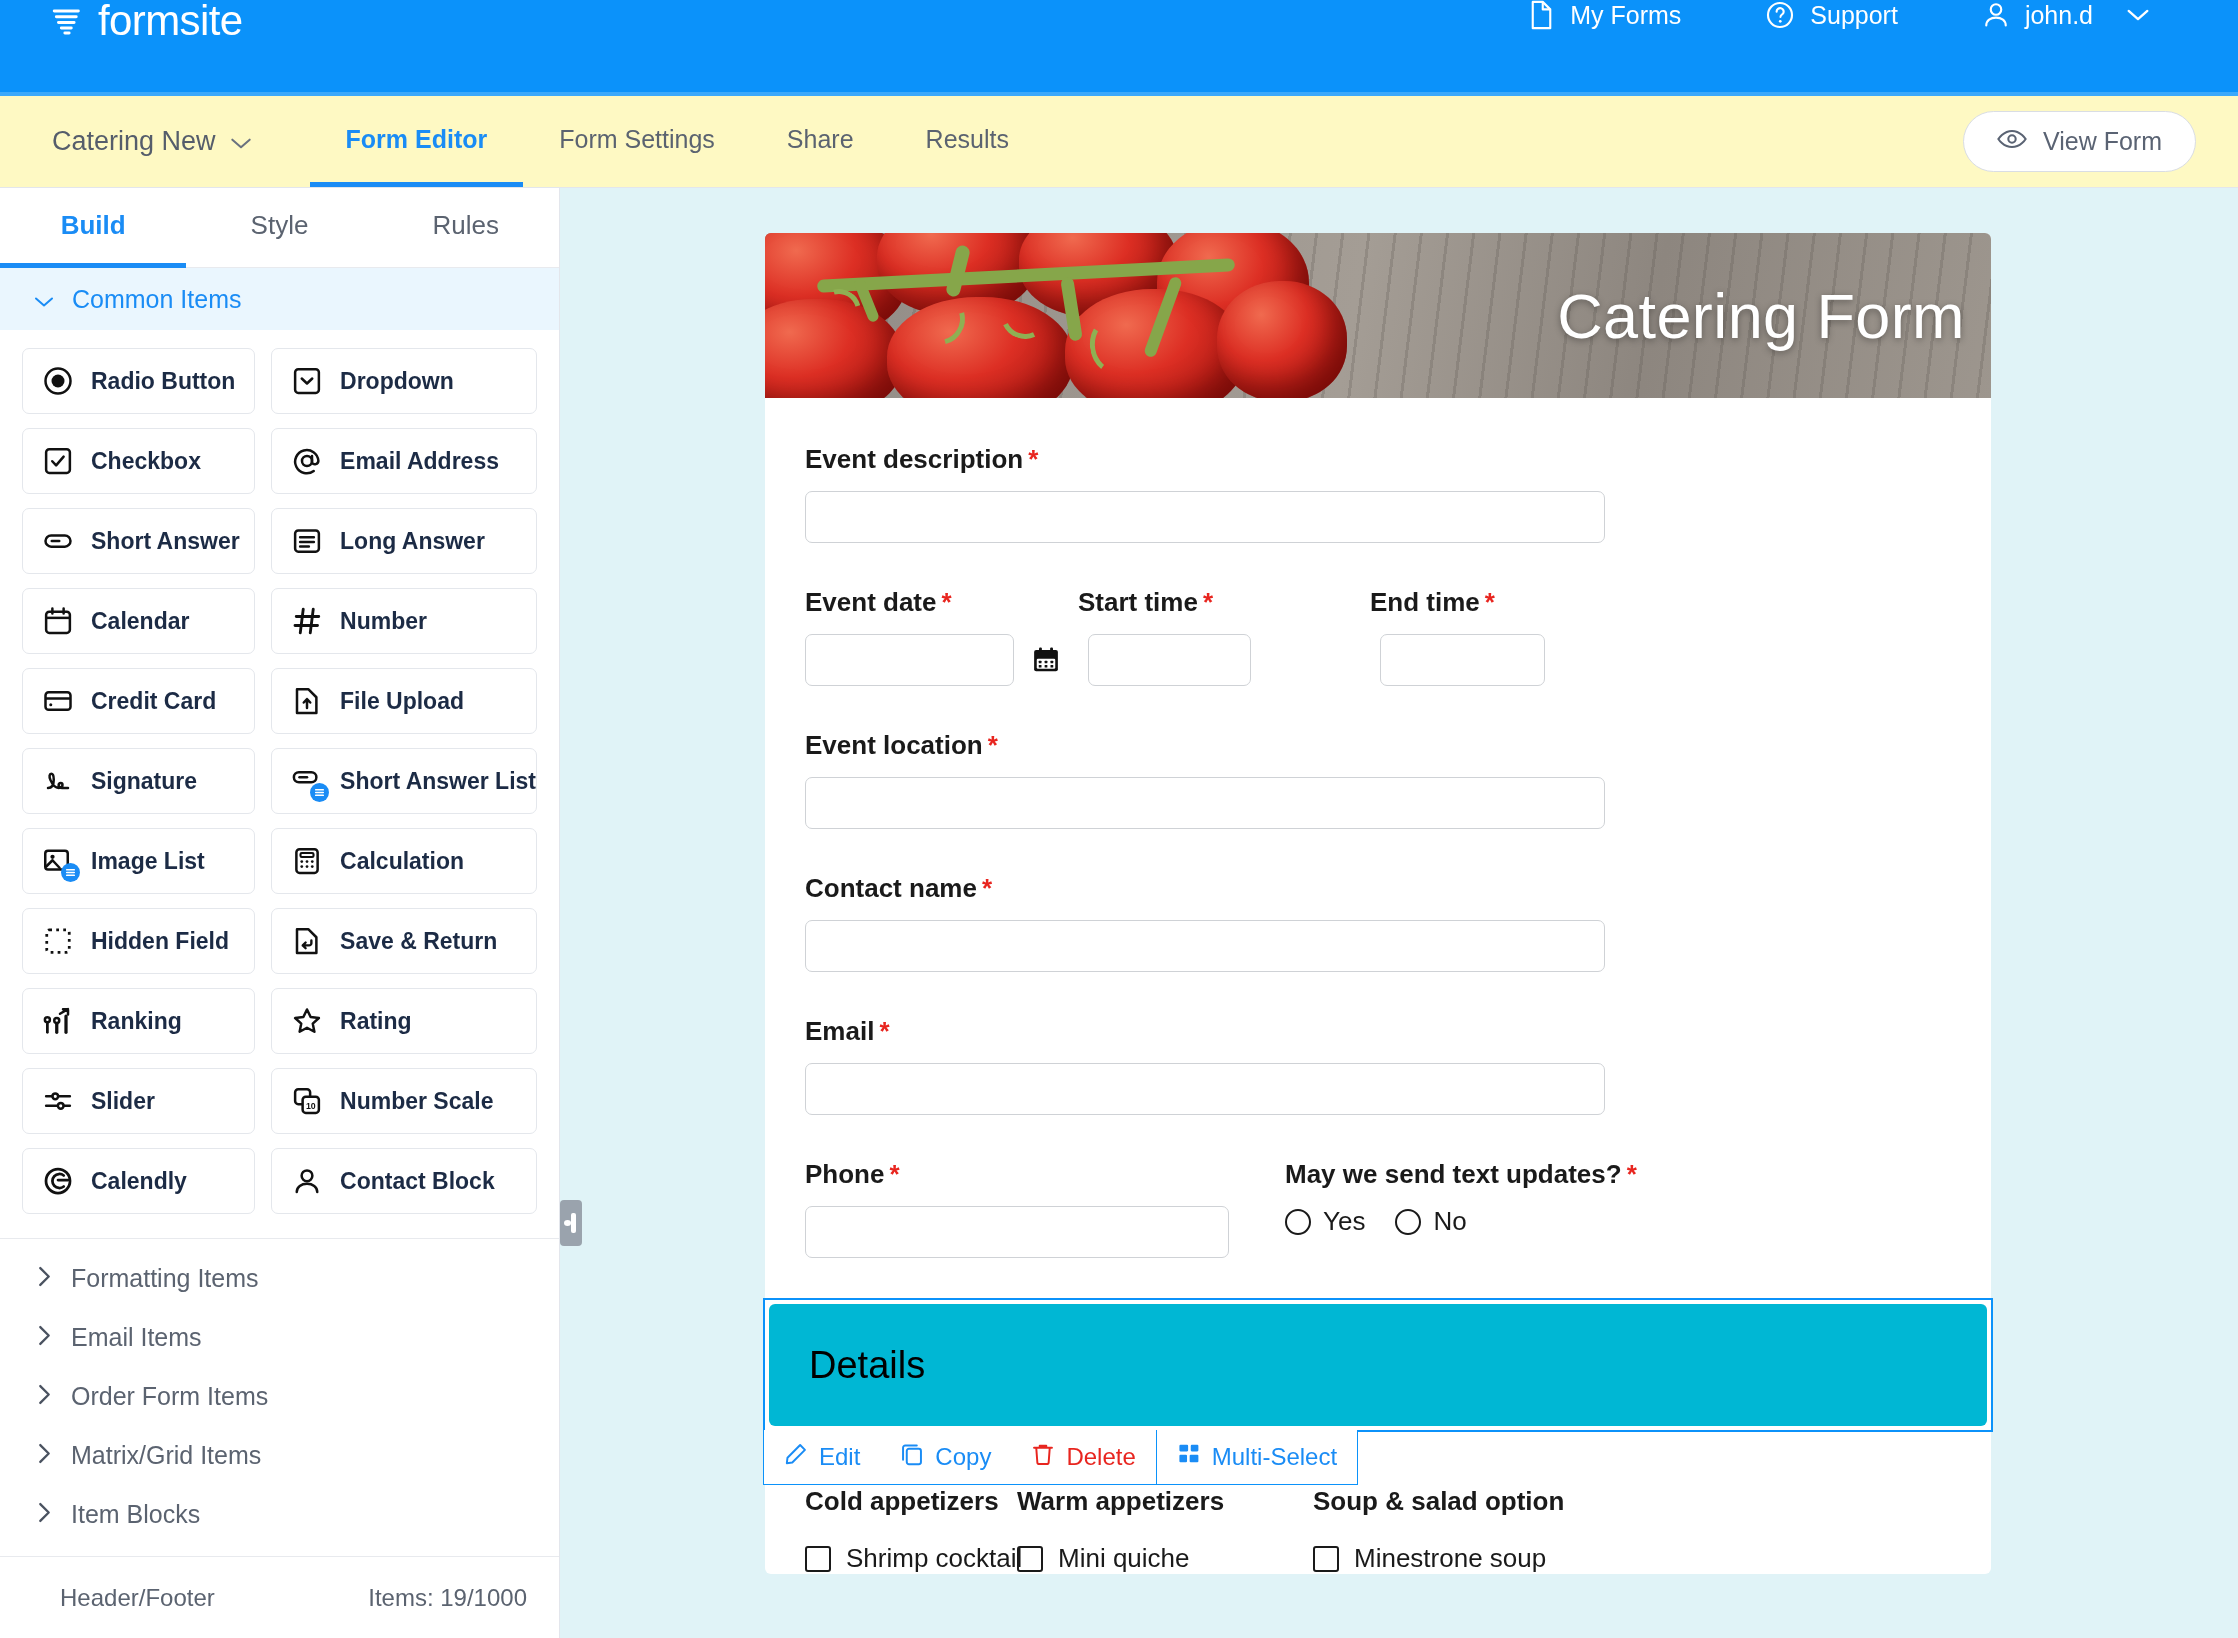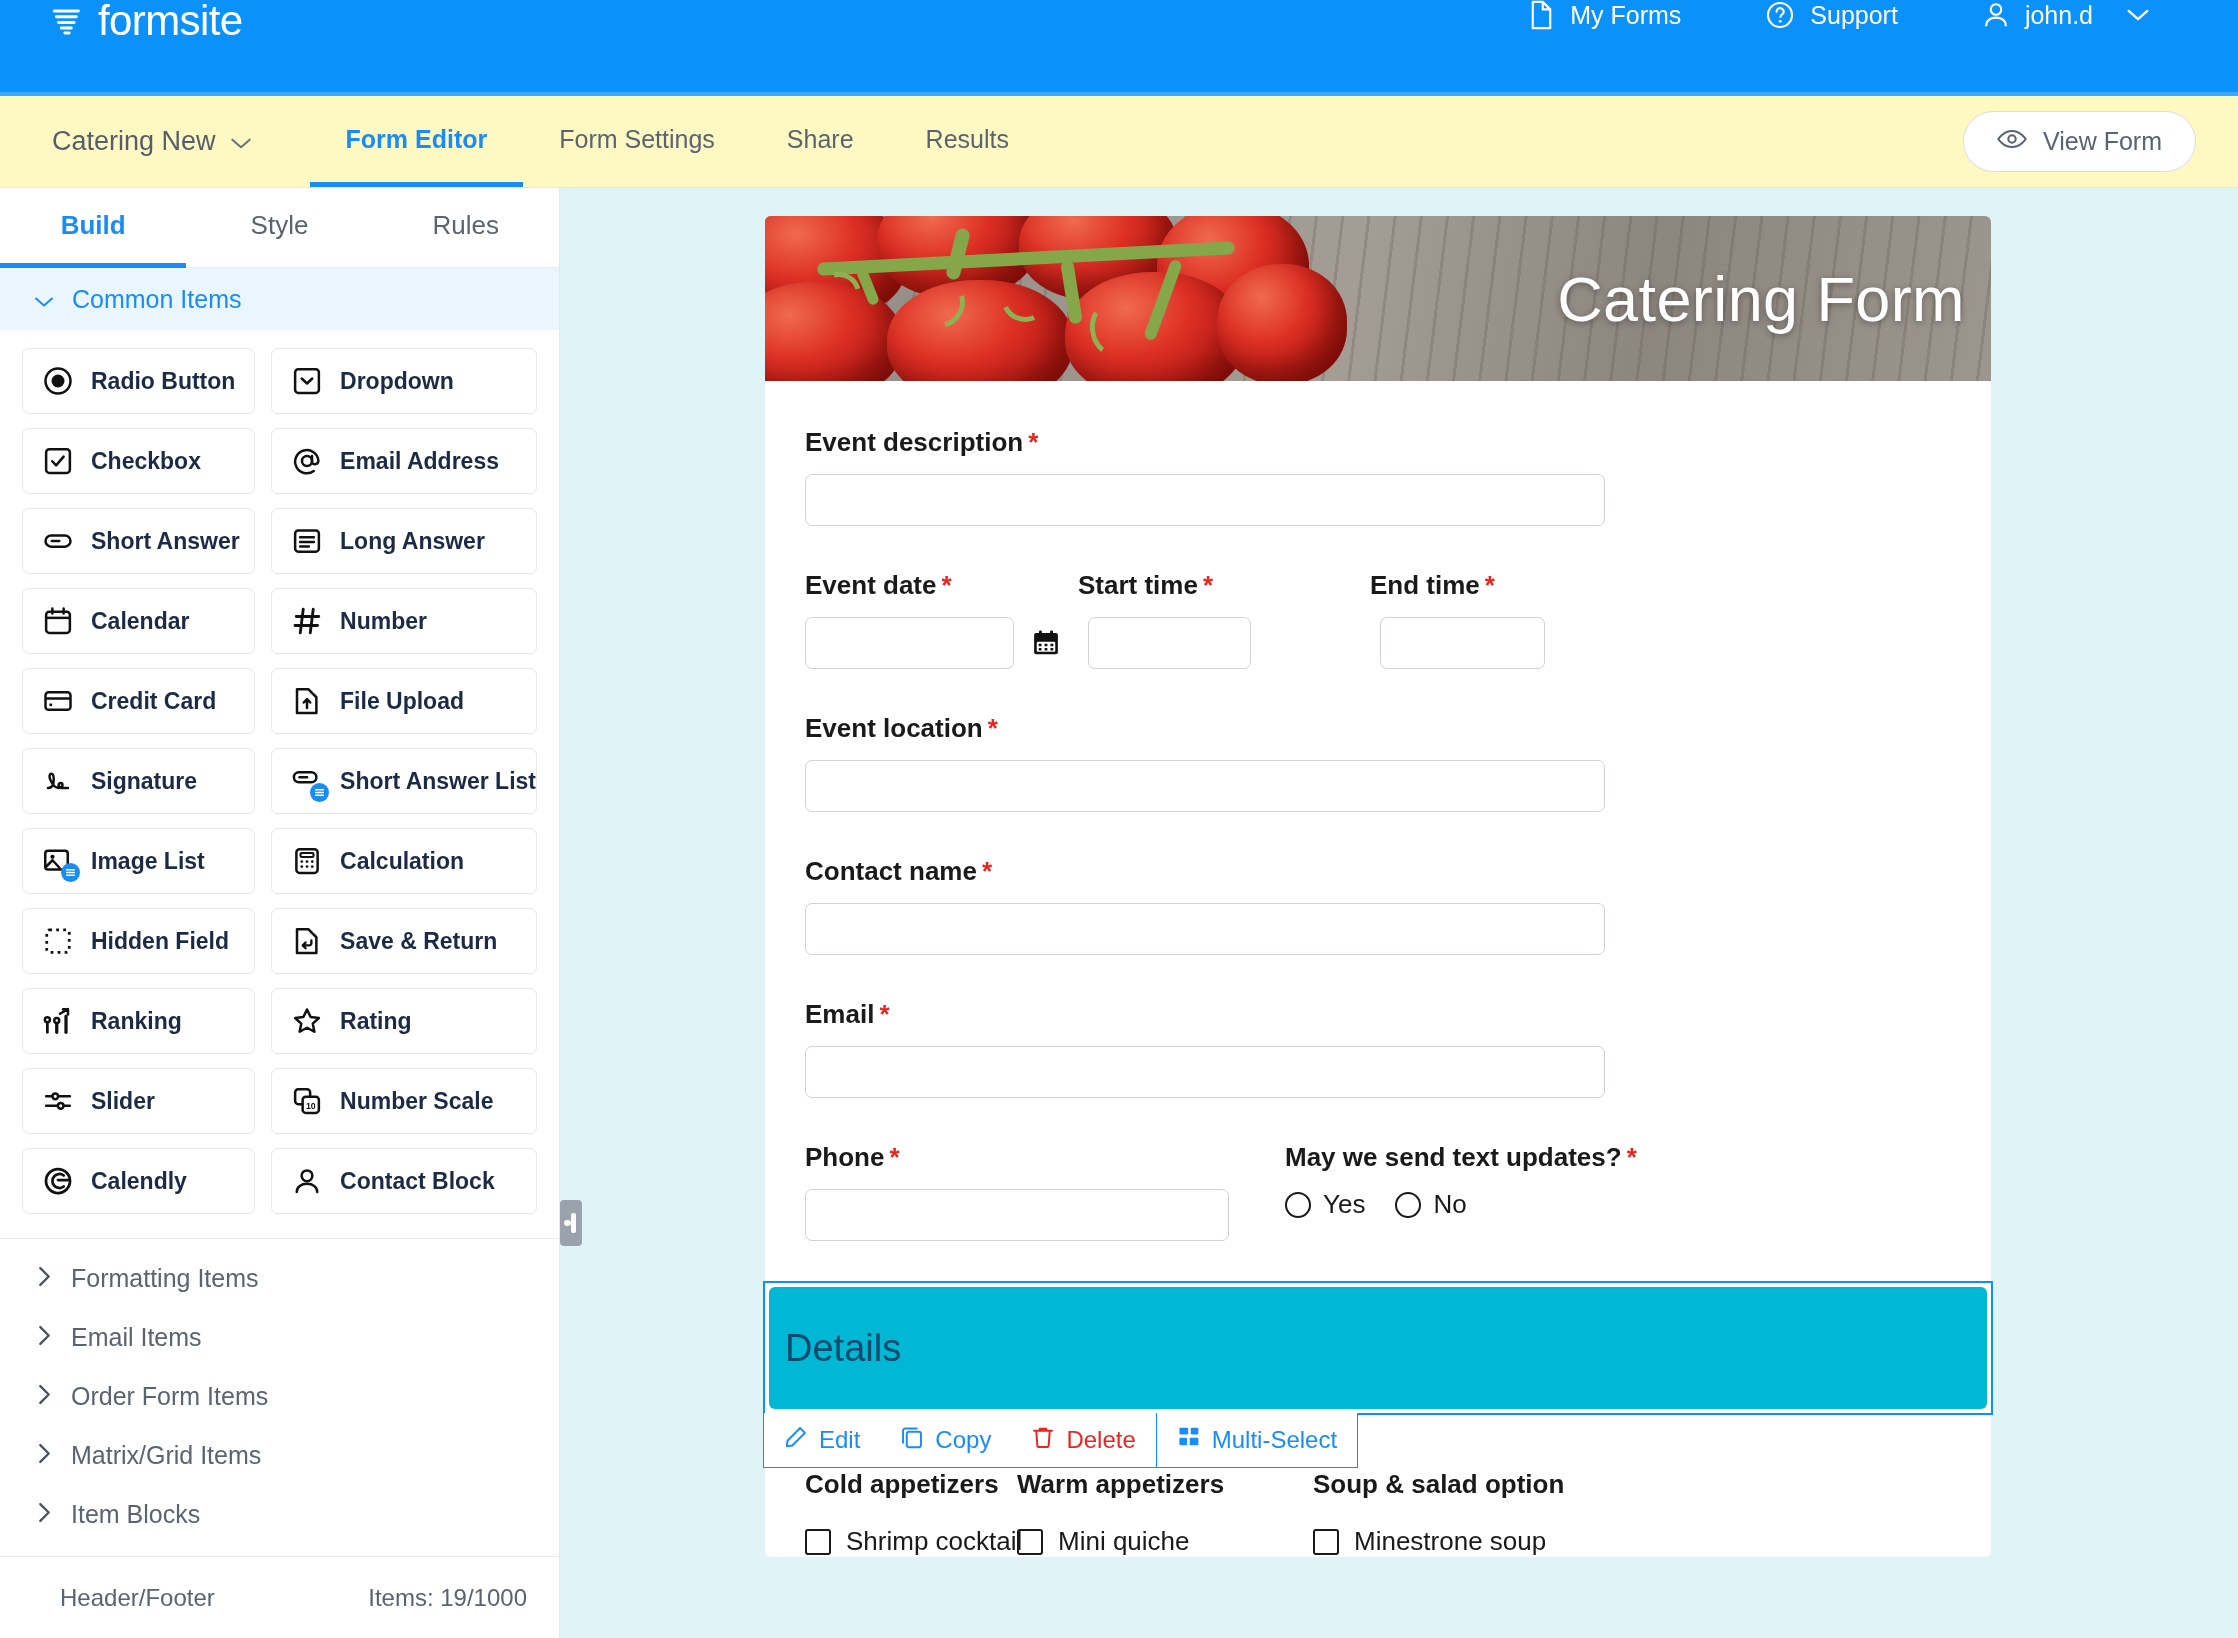--- a/index.html
+++ b/index.html
@@ -104,21 +104,21 @@
     margin-top: auto; height: 82px; border-top: 1px solid #e8eaee;
     display: flex; align-items: center; justify-content: space-between;
     padding: 0 32px 0 60px; color: #5b6370; font-size: 24px;
   }
   
   .canvas {
     flex: 1 1 auto; height: 100%;
     background: #e0f3f7; position: relative; overflow: hidden;
   }
   .formcard {
-    position: absolute; left: 205px; top: 28px;
+    position: absolute; left: 205px; top: 45px;
     width: 1226px; background: #fff;
     border-radius: 6px; overflow: visible;
   }
   .banner {
     height: 165px; border-radius: 6px 6px 0 0; overflow: hidden;
     position: relative;
     background:
       linear-gradient(100deg, #8f8a85 0%, #9b948d 22%, #a49d95 48%, #8d867f 72%, #9d968e 100%);
   }
   .banner .wood-lines { position:absolute; inset:0; opacity:.45;
@@ -152,23 +152,23 @@
   .field { margin-bottom: 44px; }
   .w-long { width: 800px; }
   .row3 { display: flex; gap: 0; }
   .row3 > div { margin-right: 0; }
   .col-date { width: 219px; }
   .col-gap1 { width: 54px; }
   .col-time { width: 164px; }
   .cal-ico { width: 30px; height: 30px; margin-left: 17px; align-self: center; }
   .row-phone { display: flex; }
   .section-head {
-    background: #00b7d4; color: #0c4a6e; border-radius: 6px;
+    background: #00b7d4; color: #000000; border-radius: 6px;
     height: 122px; display: flex; align-items: center;
-    padding-left: 16px; font-size: 38px; font-weight: 400;
+    padding-left: 40px; font-size: 38px; font-weight: 400;
     margin: 0 0 0 0;
   }
   .selected-wrap { border: 2px solid #0b92fa; margin: 0 -2px; position: relative; padding: 4px; background: #fff;}
   .itembar {
     display: flex; align-items: stretch; border: 1px solid #0b92fa;
     border-top: none; width: fit-content; background: #fff;
     position: absolute; left: -2px; top: 100%; z-index: 5;
   }
   .itembar-btn {
     display: flex; align-items: center; gap: 11px;

